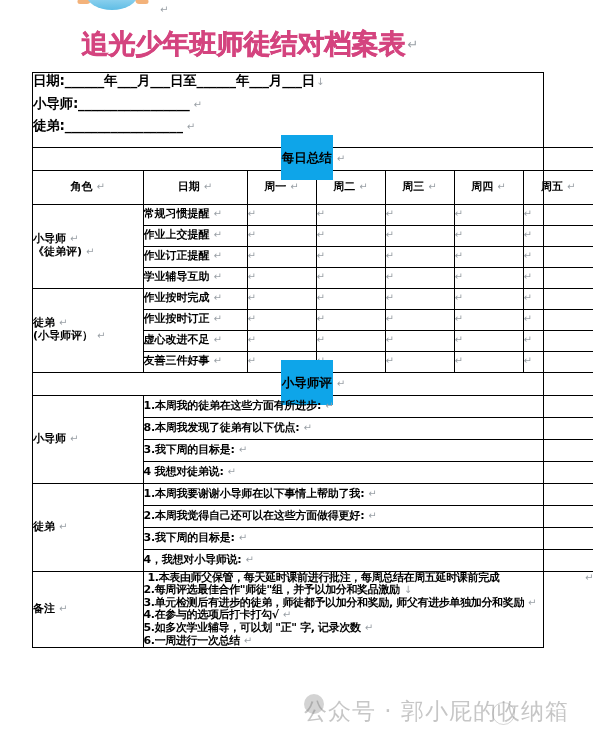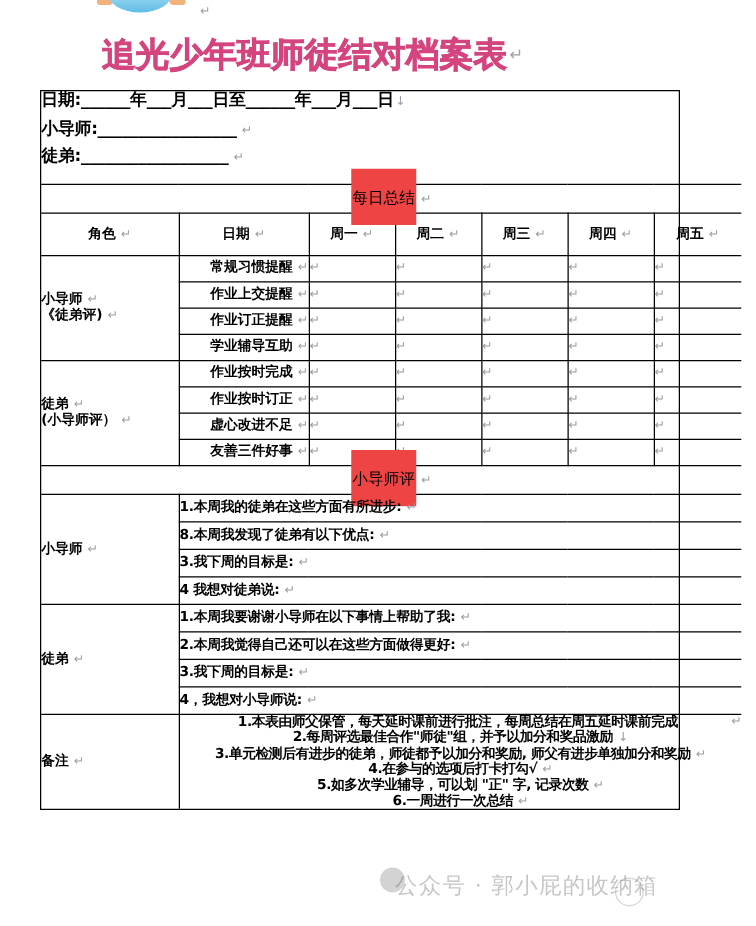--- a/index.html
+++ b/index.html
@@ -128,42 +128,42 @@
     margin-left: 4px;
   }
   .pil-tight { margin-left: 1px; }
 
   
   .banner {
     text-align: center;
     height: 22px;
   }
   .hl {
-    background: #ef4444;
+    background: #0ea5e9;
     font-size: 12.5px;
-    font-weight: normal;
+    font-weight: bold;
     padding: 15px 1px;
   }
 
   
   .colhead {
     text-align: center;
     height: 33px;
     font-size: 13px;
     font-weight: bold;
   }
 
   .rolecell {
     text-align: left;
     font-size: 12px;
     font-weight: bold;
     line-height: 1.45;
   }
   .itemcell {
-    text-align: right;
+    text-align: left;
     font-size: 12px;
     font-weight: bold;
     height: 20px;
   }
   .daycell {
     height: 20px;
     padding-left: 5px;
   }
   .marker {
     color: #9aa0a6;
@@ -173,43 +173,43 @@
 
   .qcell {
     text-align: left;
     font-size: 11.5px;
     font-weight: bold;
     height: 21px;
     padding-left: 6px;
     letter-spacing: -0.2px;
   }
   .notecell {
-    text-align: center;
+    text-align: left;
     font-size: 11px;
     font-weight: bold;
     padding: 4px 4px 4px 6px;
     line-height: 1.52;
     letter-spacing: -0.35px;
   }
   .note-line { white-space: nowrap; }
   .note-trail { float: right; color: #9aa0a6; font-weight: normal; font-size: 10px; }
 
   
   .watermark {
     position: absolute;
     left: 300px;
     top: 688px;
     width: 300px;
     height: 46px;
     pointer-events: none;
   }
   .wm-text {
     position: absolute;
-    left: 16px; top: 8px;
-    font-size: 18px;
+    left: 4px; top: 8px;
+    font-size: 23px;
     color: rgba(120,120,120,0.42);
     font-family: "DejaVu Sans", "Liberation Sans", sans-serif;
     white-space: nowrap;
     letter-spacing: 1px;
   }
   .wm-dot {
     position: absolute;
     left: 4px; top: 6px;
     width: 20px; height: 20px;
     border-radius: 50%;

